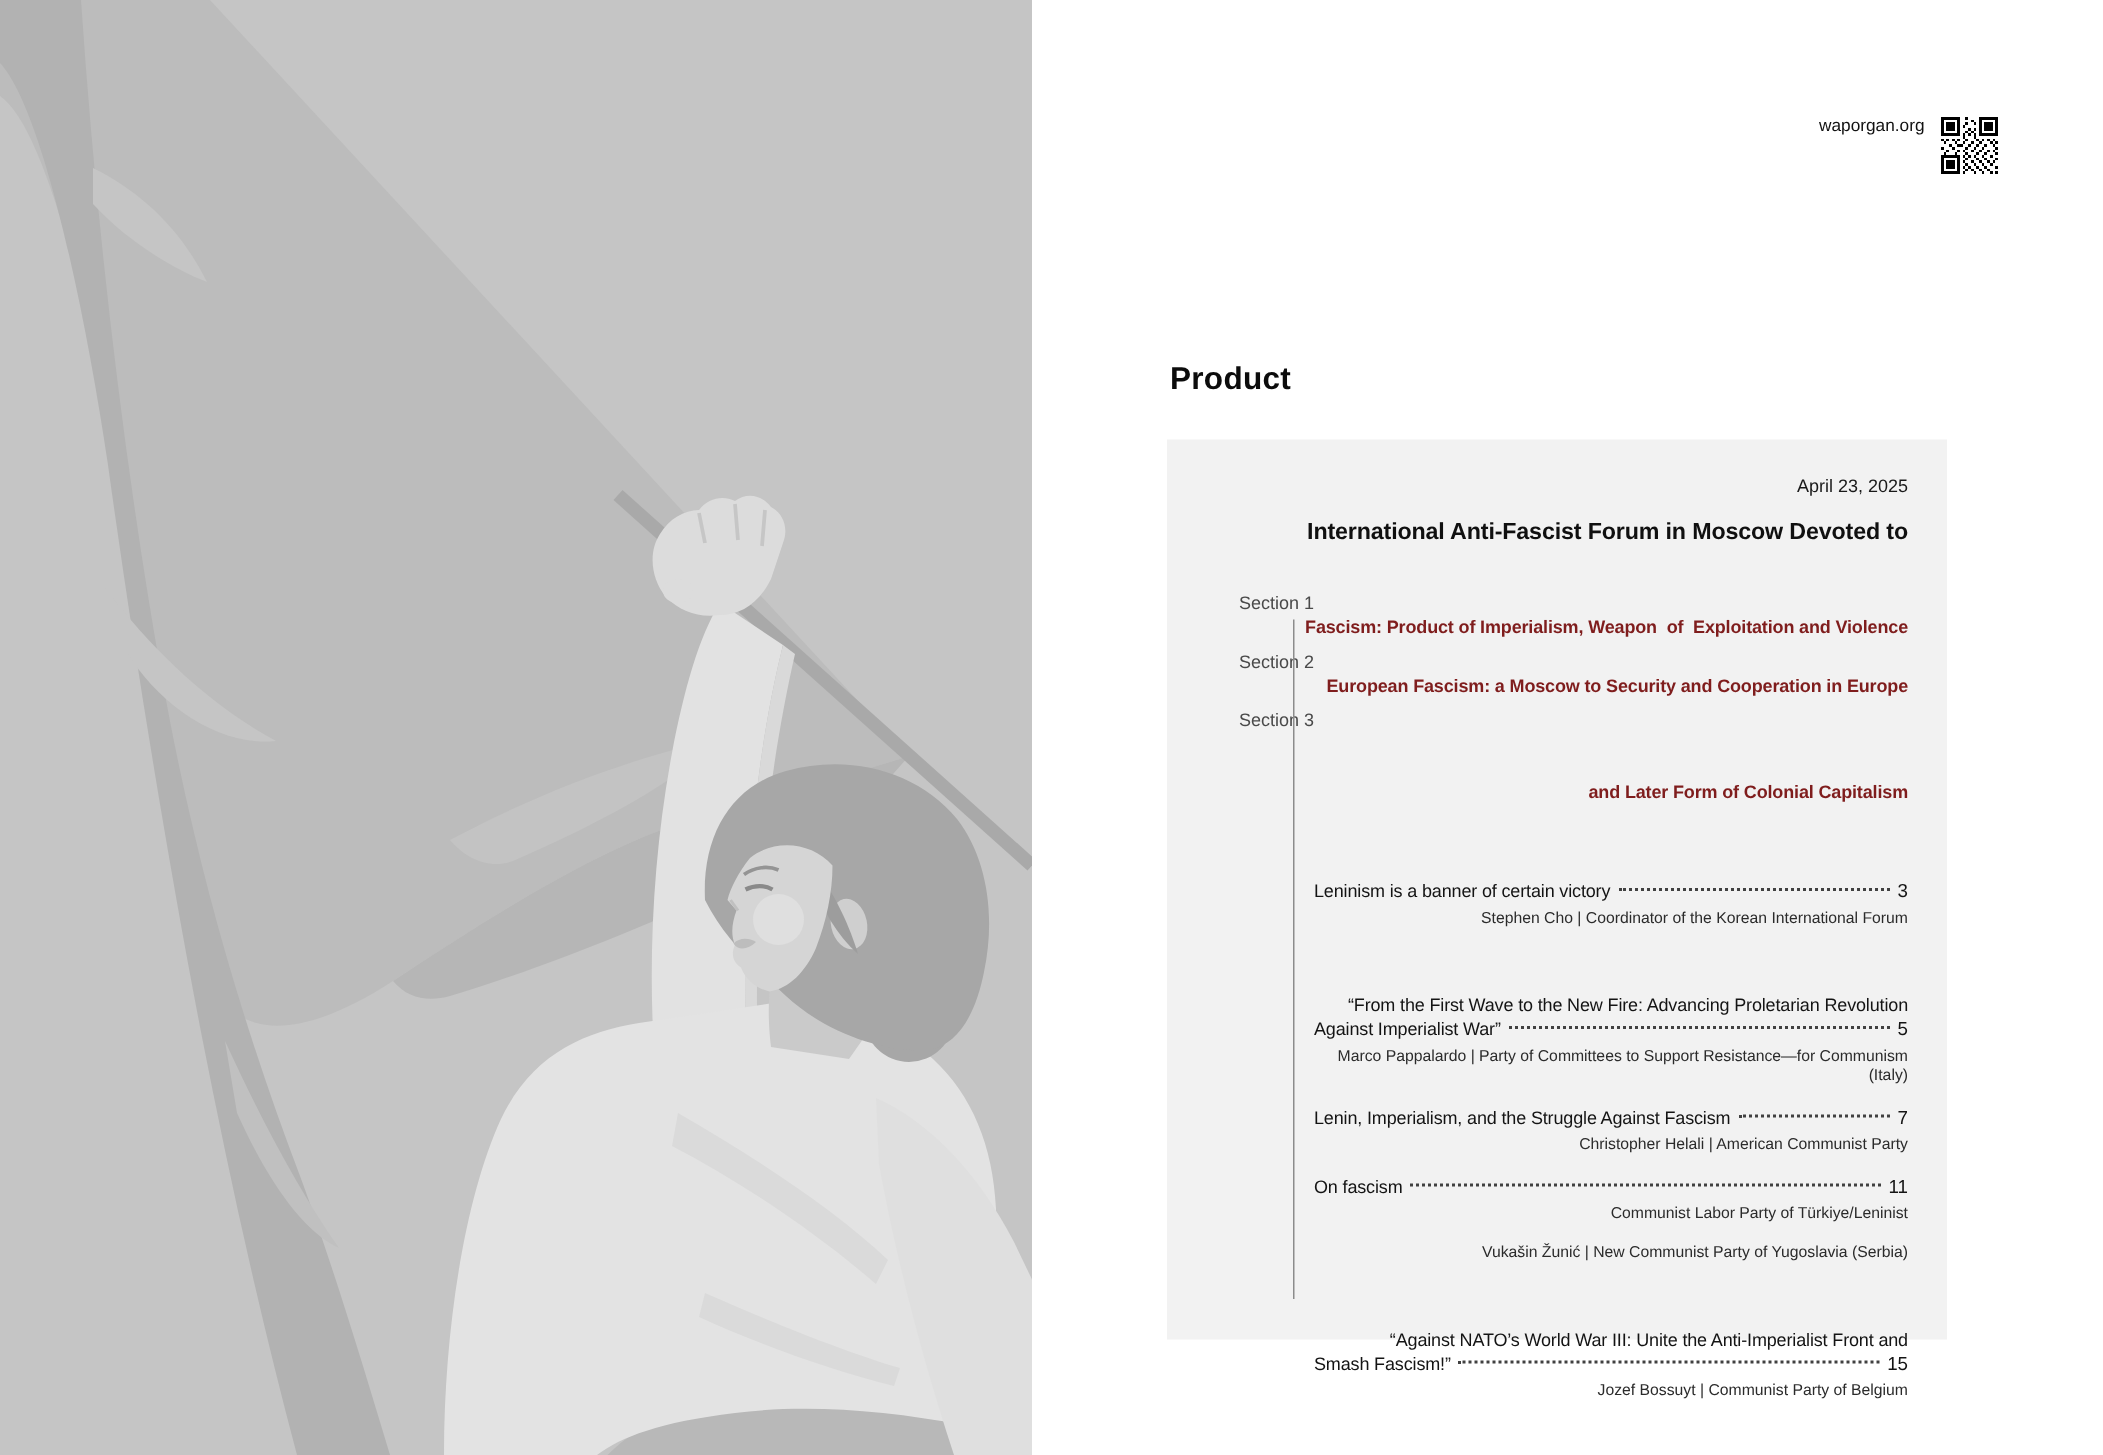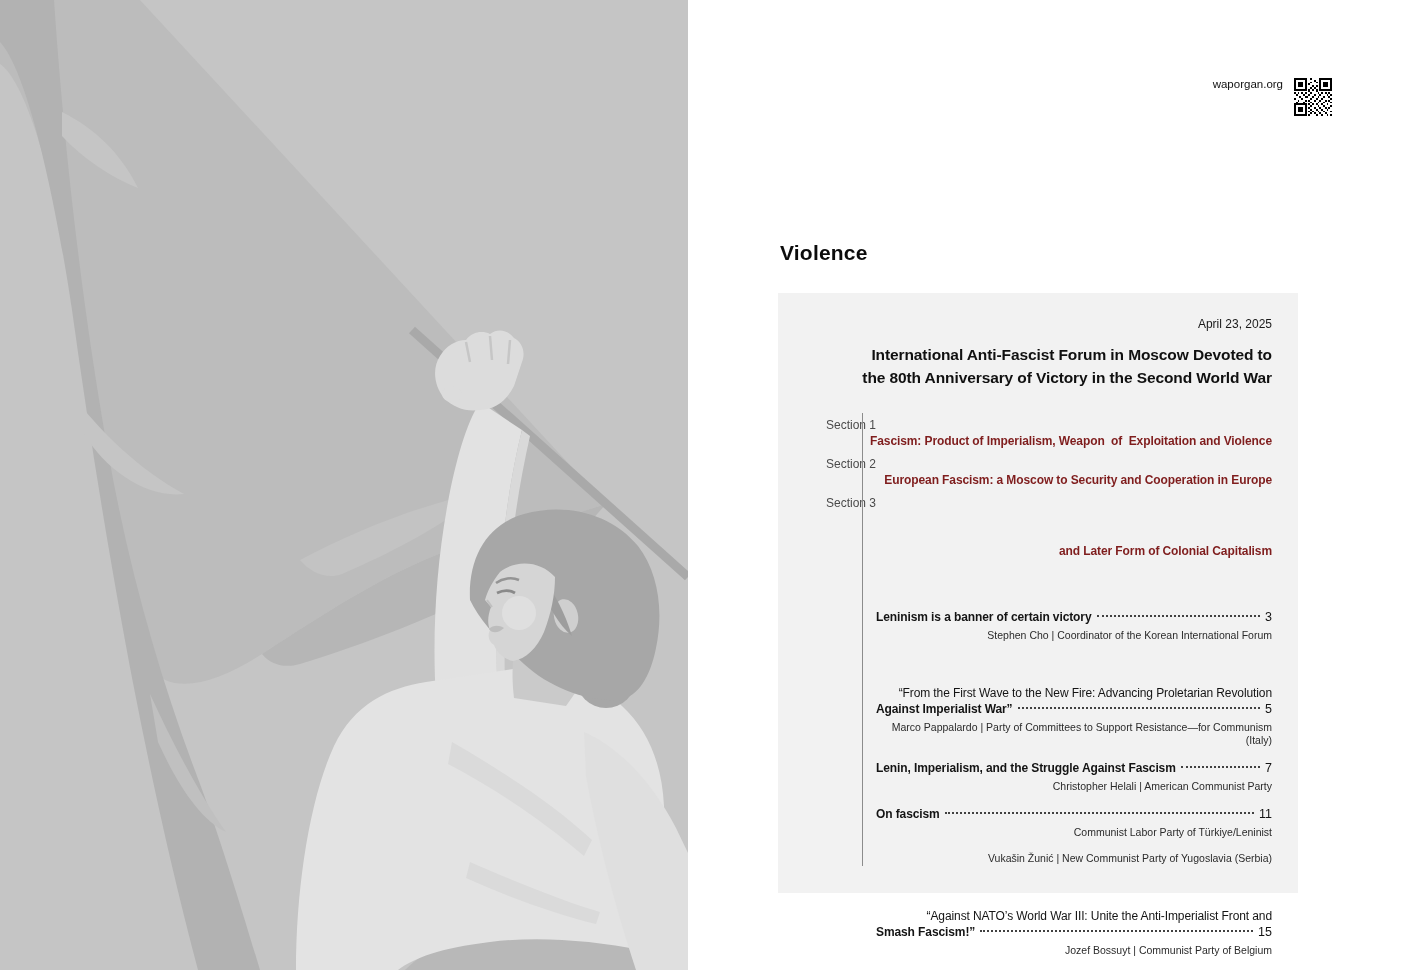--- a/index.html
+++ b/index.html
@@ -35,21 +35,21 @@
 
   .sections{margin-top:28px;}
   .sec-row{display:flex;line-height:16px;margin-bottom:7px;font-size:12px;flex-direction:column;}
   .sec-label{width:78px;flex:none;color:#4a4a4a;}
   .sec-title{flex:1;font-weight:700;color:#7f1d1d;white-space:pre-wrap;letter-spacing:-.1px;}
 
   .entries{margin-top:18px;margin-left:78px;}
   .entry{margin-bottom:13px;}
   .entry-l1{font-weight:400;font-size:12px;line-height:16px;letter-spacing:-.1px;white-space:pre-wrap;margin-top:43px;}
   .entry-line{display:flex;align-items:baseline;line-height:16px;}
-  .entry-line .t{font-weight:700;font-size:12px;white-space:pre;letter-spacing:-.1px;}
+  .entry-line .t{font-weight:400;font-size:12px;white-space:pre;letter-spacing:-.1px;}
   .leader{flex:1;min-width:10px;border-bottom:2px dotted #414141;margin:0 5px;transform:translateY(-4px);}
   .pg{font-weight:400;font-size:12.5px;color:#141414;}
   .author{font-size:10.5px;line-height:13px;color:#2b2b2b;margin-top:4px;}
 </style>
 </head>
 <body>
 
 <div class="canvas">
 
   <div class="illustration">
@@ -133,30 +133,29 @@
                    M9 15h1v1H9z M13 15h1v1h-1z M16 15h1v1h-1z M20 15h1v1h-1z
                    M8 16h1v1H8z M11 16h1v1h-1z M14 16h1v1h-1z M17 16h1v1h-1z M19 16h1v1h-1z
                    M9 17h1v1H9z M12 17h1v1h-1z M15 17h1v1h-1z M18 17h1v1h-1z
                    M8 18h1v1H8z M10 18h1v1h-1z M13 18h1v1h-1z M16 18h1v1h-1z M20 18h1v1h-1z
                    M9 19h1v1H9z M11 19h1v1h-1z M14 19h1v1h-1z M17 19h1v1h-1z
                    M8 20h1v1H8z M12 20h1v1h-1z M15 20h1v1h-1z M18 20h1v1h-1z M20 20h1v1h-1z"></path>
         </g>
       </svg>
     </div>
 
-    <h1 class="contents-title">Violence</h1>
+    <h1 class="contents-title">Product</h1>
 
     <div class="toc-box">
       <div class="vrule"></div>
 
       <div class="date">April 23, 2025</div>
 
       <div class="issue-title">
         <div>International Anti-Fascist Forum in Moscow Devoted to</div>
-        <div>the 80th Anniversary of Victory in the Second World War</div>
       </div>
 
       <div class="sections">
         <div class="sec-row">
           <span class="sec-label">Section 1</span>
           <span class="sec-title">Fascism: Product of Imperialism, Weapon  of  Exploitation and Violence</span>
         </div>
         <div class="sec-row">
           <span class="sec-label">Section 2</span>
           <span class="sec-title">European Fascism: a Moscow to Security and Cooperation in Europe</span>

